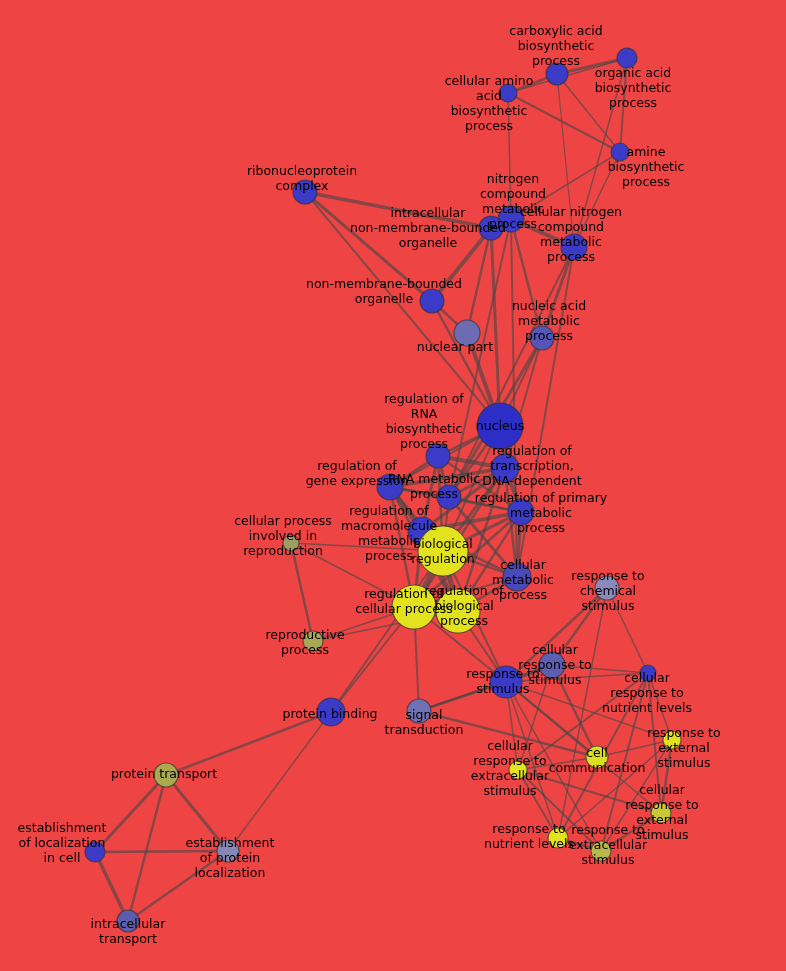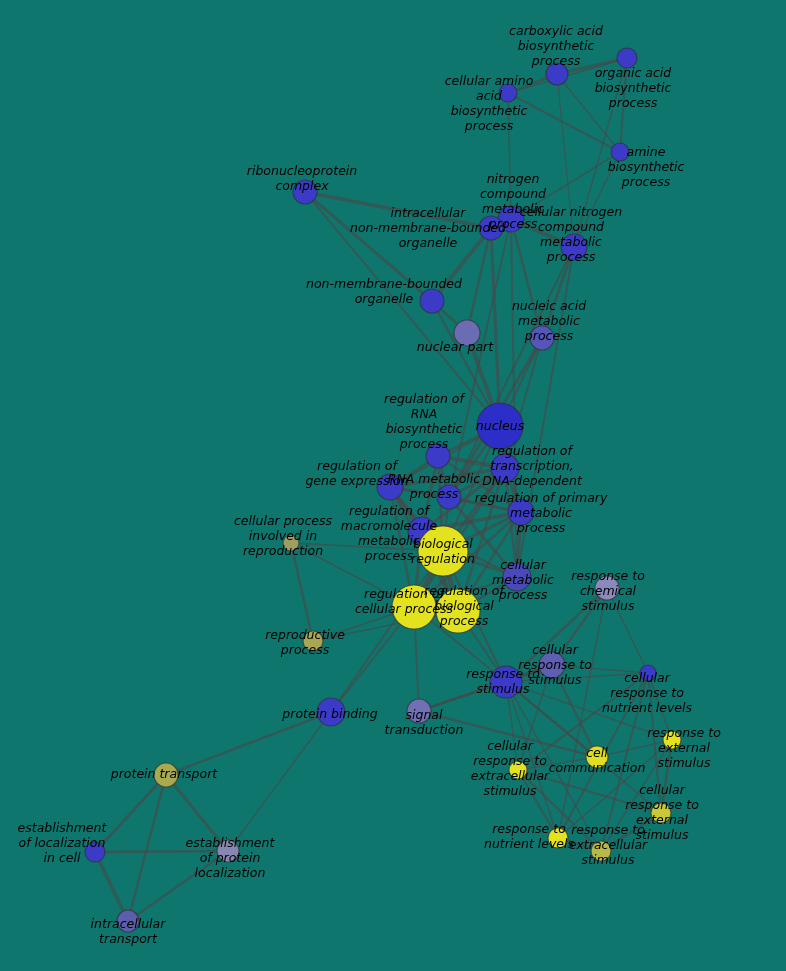--- a/index.html
+++ b/index.html
@@ -1,16 +1,16 @@
 <!DOCTYPE html>
 <html><head>
 <meta charset="utf-8">
 <style>
   html,body{margin:0;padding:0;background:#ffffff;}
-  #canvas{position:relative;width:786px;height:971px;background:#0f766e;overflow:hidden;font-style:italic;}
+  #canvas{position:relative;width:786px;height:971px;background:#ef4444;overflow:hidden;}
   svg text{
     font-family:"DejaVu Sans","Liberation Sans",sans-serif;
     font-size:12.5px;
     fill:#000000;
   }
 </style>
 </head>
 <body>
 
 <div id="canvas">

